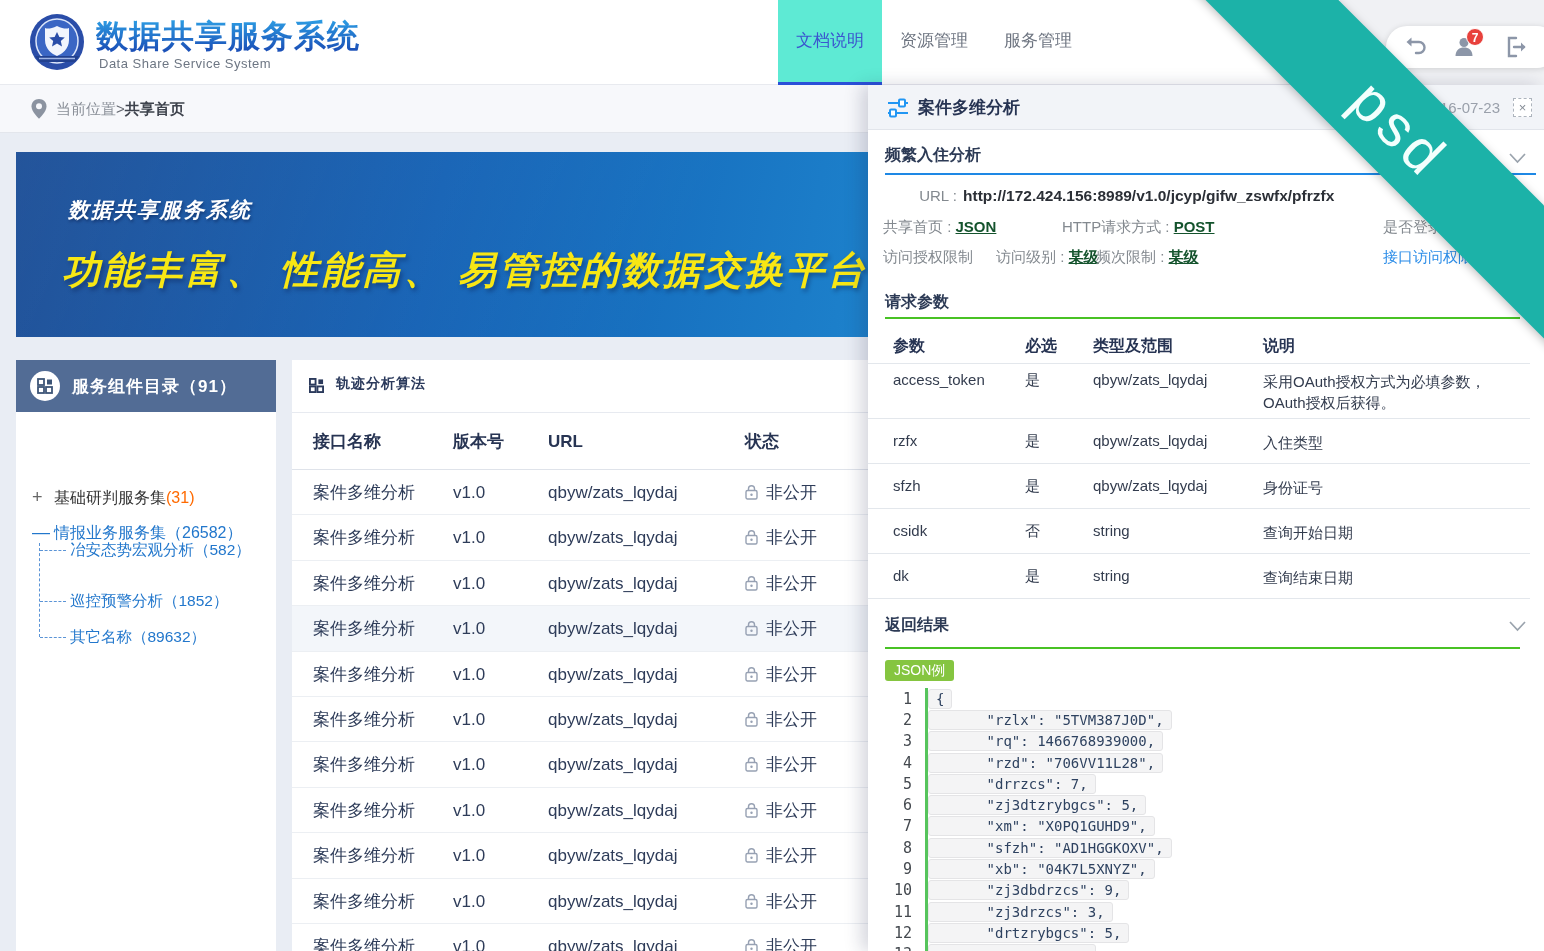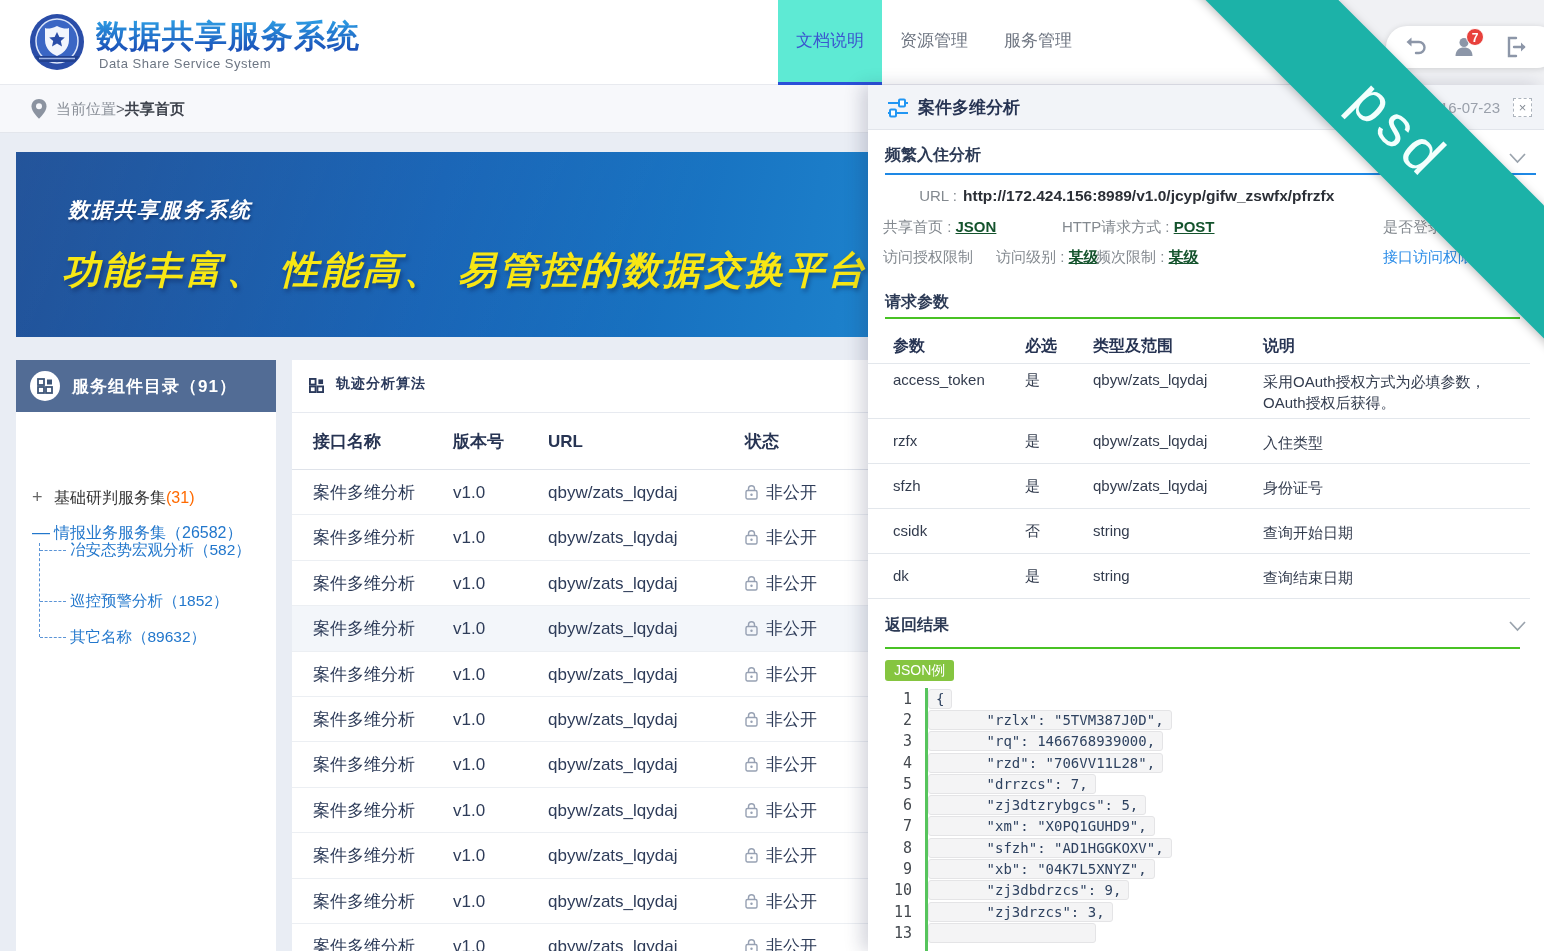--- a/index.html
+++ b/index.html
@@ -463,20 +463,24 @@
           </div>
           <div class="crow">
             <span class="ln">10</span>
             <span class="cb">      "zj3dbdrzcs": 9,</span>
           </div>
           <div class="crow">
             <span class="ln">11</span>
             <span class="cb">      "zj3drzcs": 3,</span>
           </div>
           <div class="crow">
+            <span class="ln">12</span>
+            <span class="cb">      "drtzrybgcs": 5,</span>
+          </div>
+          <div class="crow">
             <span class="ln">13</span>
             <span class="cb">                  </span>
           </div>
         </div>
     </div>
   </div>
 
   <div id="ribbon">
     <span>psd</span>
   </div>

